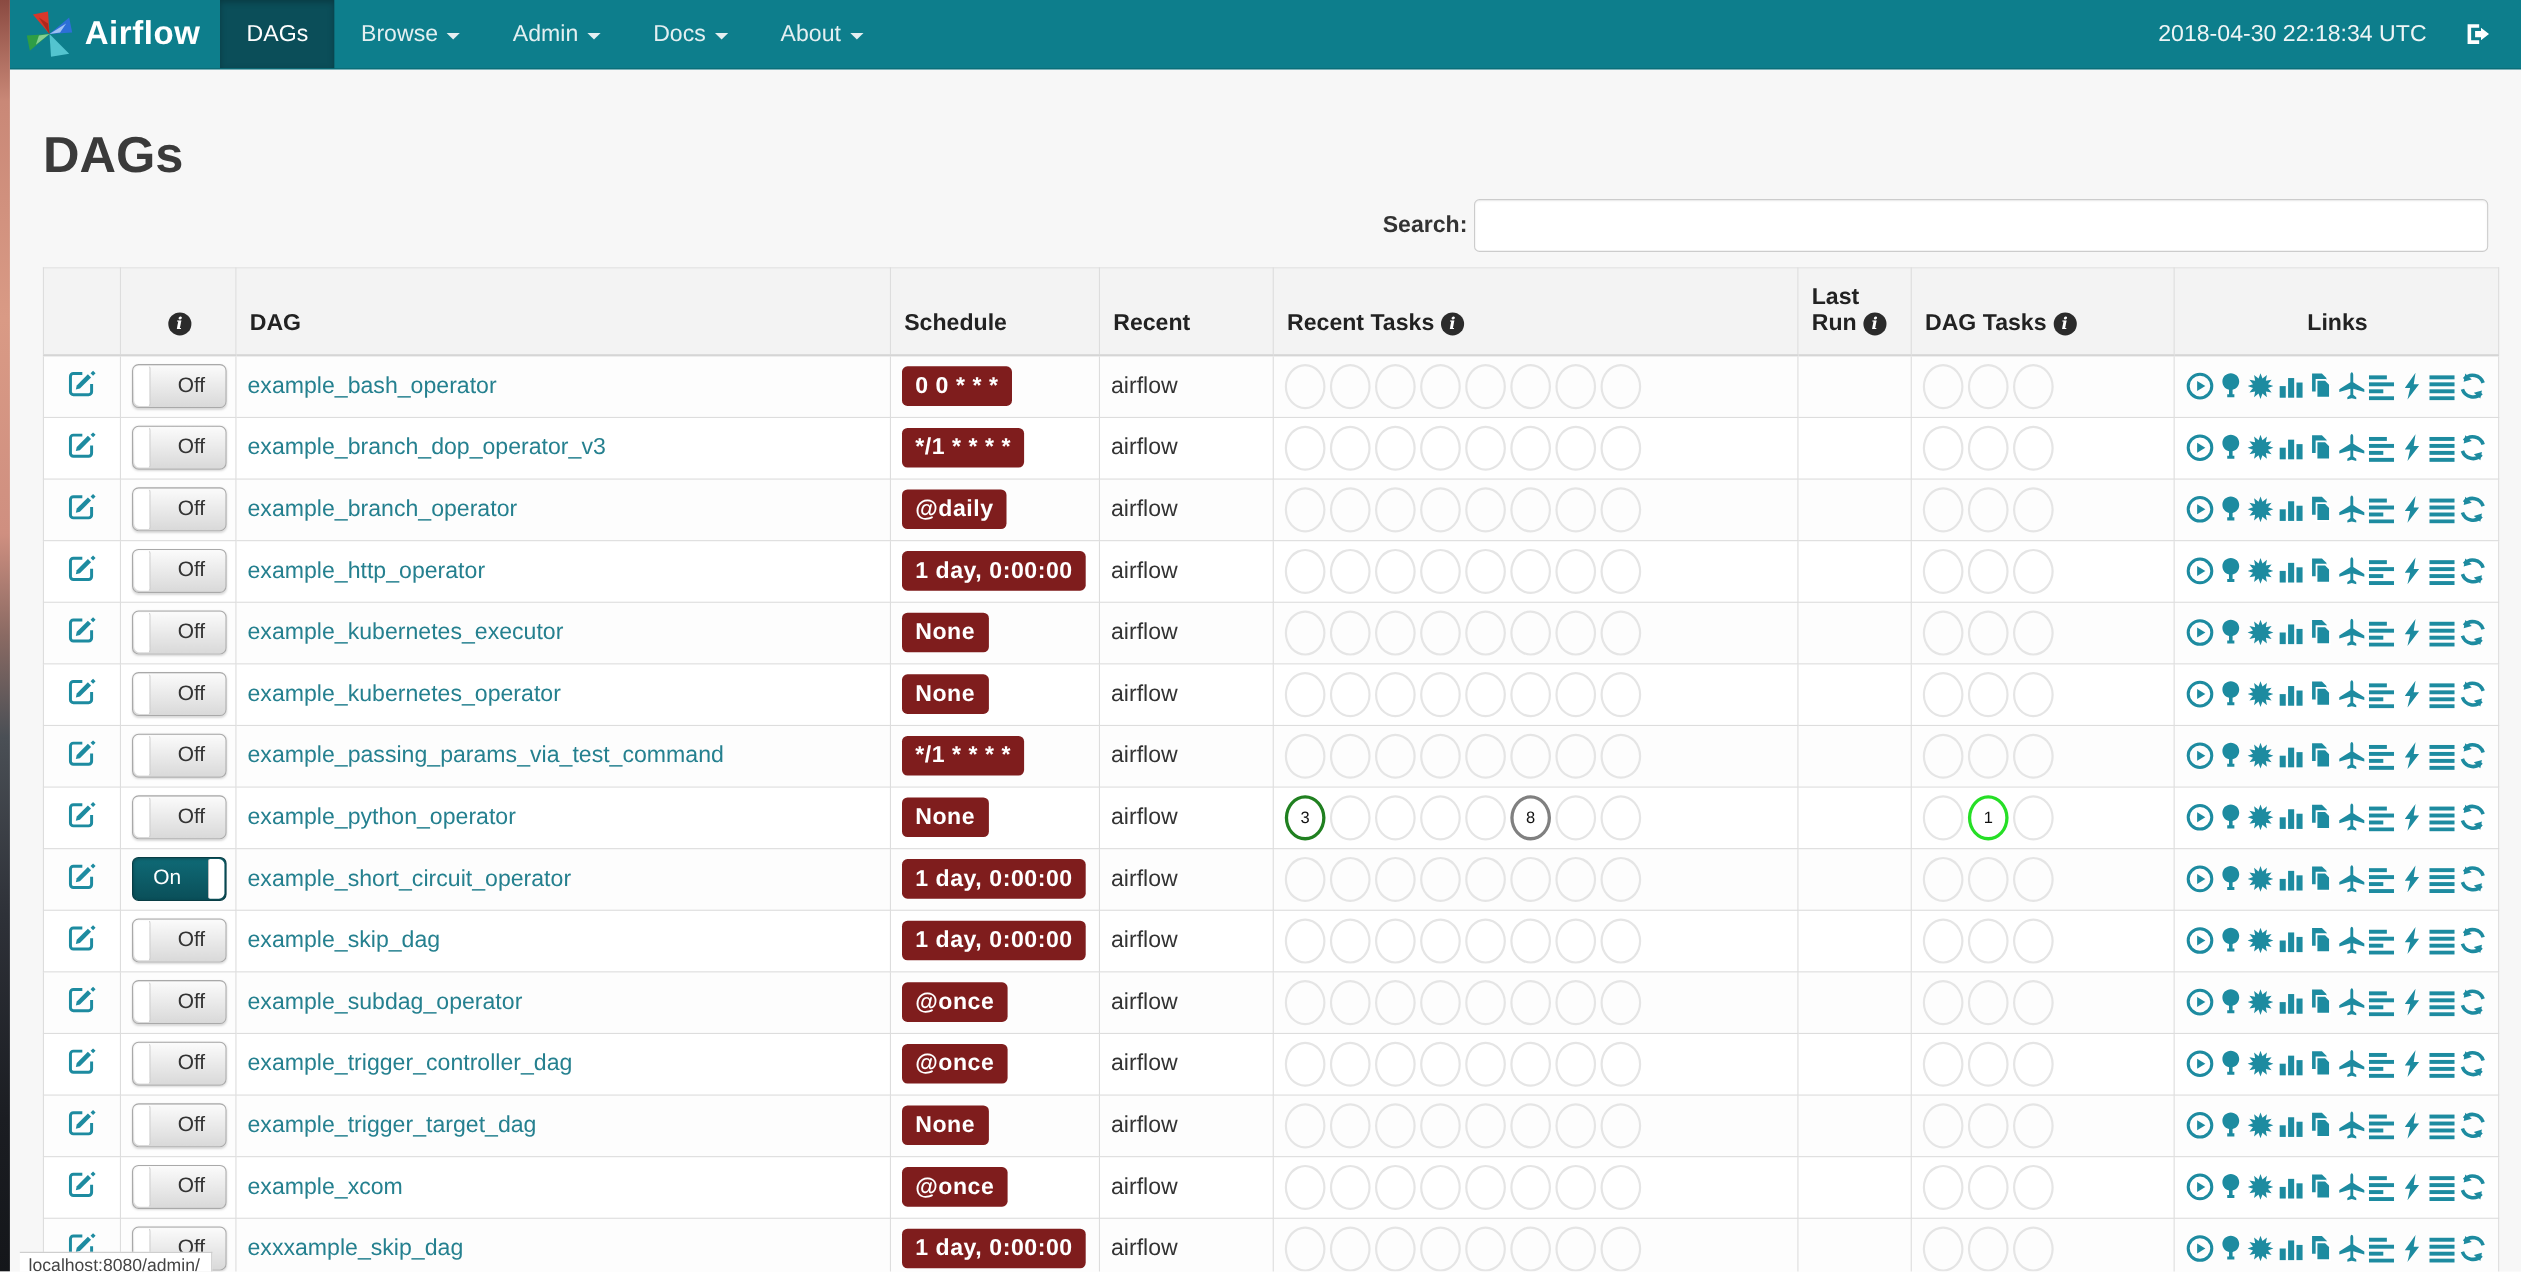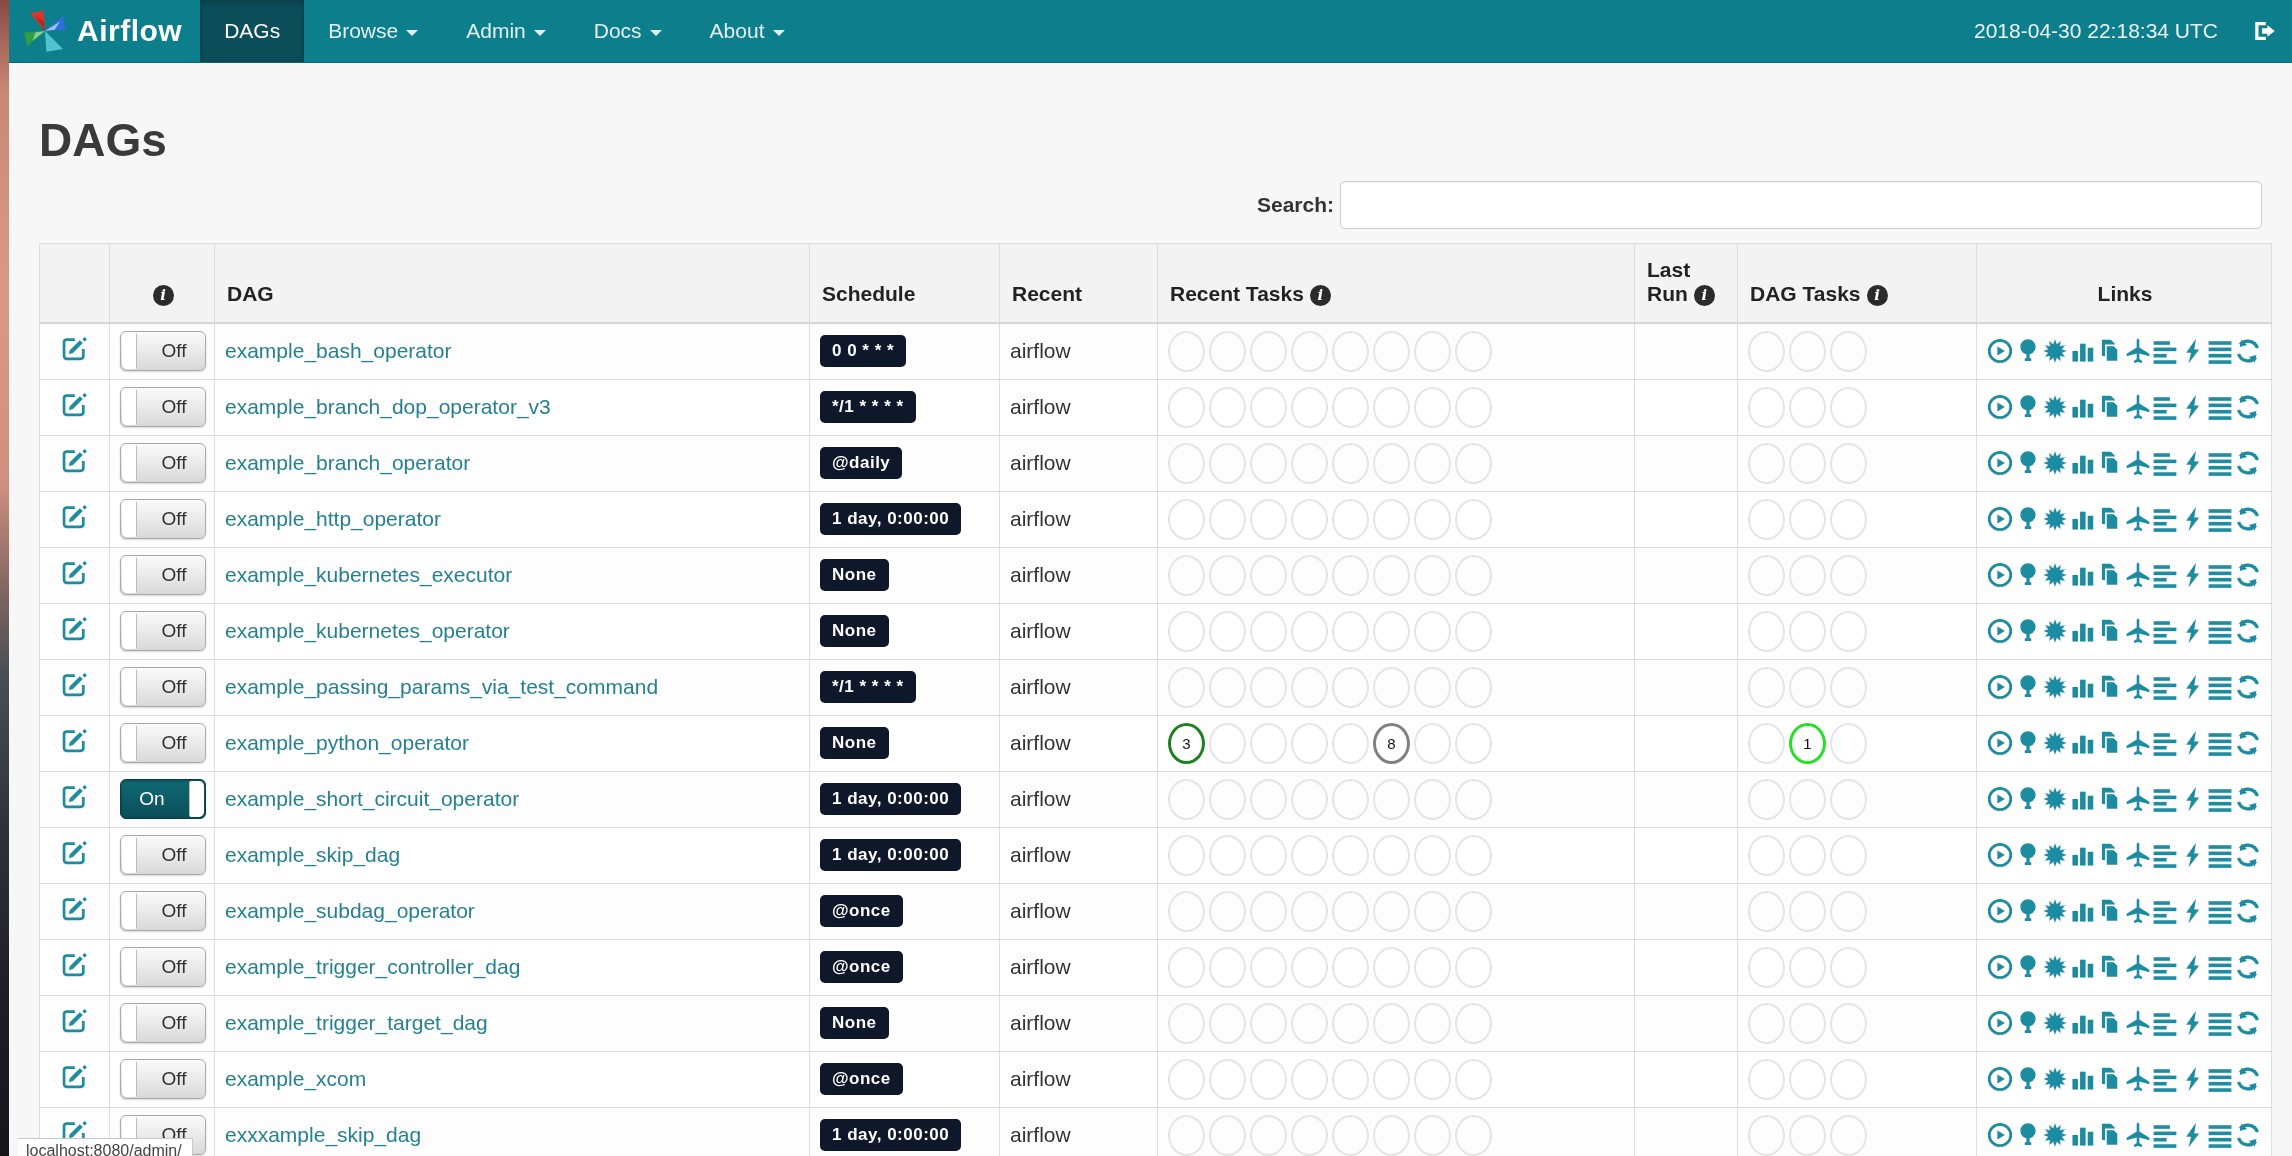--- a/index.html
+++ b/index.html
@@ -31,21 +31,21 @@
   .nav-item {
     display:flex; align-items:center; gap:8px; padding:0 24px;
     color:#e3eff1; font-size:21px; cursor:pointer;
   }
   .nav-item.active { background:#0b4e59; color:#fff; box-shadow:inset 0 2px 6px rgba(0,0,0,.25); }
   .caret {
     display:inline-block; width:0; height:0; margin-top:3px;
     border-left:6px solid transparent; border-right:6px solid transparent;
     border-top:6px solid currentColor;
   }
-  .nav-right { margin-left:auto; display:flex; align-items:center; gap:34px; padding-right:14px; }
+  .nav-right { margin-left:auto; display:flex; align-items:center; gap:34px; padding-right:26px; }
   .clock { color:#eef5f6; font-size:21px; }
   .logout { width:26px; height:26px; color:#fff; cursor:pointer; }
   .logout svg { width:100%; height:100%; }
 
   
   .content { padding:0 30px; }
   h1.page-title { margin:50px 0 0 0; font-size:46px; font-weight:600; color:#3a3a3a; }
   .search-row { display:flex; justify-content:flex-end; align-items:center; gap:6px; margin:14px 0 14px 0; }
   .search-label { font-size:21px; font-weight:bold; color:#333; }
   .search-input {
@@ -93,21 +93,21 @@
   }
   .toggle.on .knob {
     position:absolute; right:1px; top:1px; bottom:1px; width:15px;
     background:#fff; border-left:1px solid #bbb; border-radius:2px 5px 5px 2px;
   }
   .toggle.on .toggle-label { position:absolute; left:0; right:22px; top:0; bottom:0; display:flex; align-items:center; justify-content:center; }
 
   .dag-link { color:#25808f; text-decoration:none; font-size:21px; cursor:pointer; }
 
   .badge {
-    display:inline-block; background:#0f172a; color:#fff; font-size:17px; font-weight:bold;
+    display:inline-block; background:#7f1d1d; color:#fff; font-size:21px; font-weight:bold;
     padding:6px 12px; border-radius:5px; letter-spacing:.5px; white-space:nowrap;
   }
 
   .circles { display:flex; align-items:center; gap:4px; }
   .circle {
     width:37px; height:41px; border-radius:50%;
     border:2px solid #e5e5e5; flex:0 0 auto;
     display:flex; align-items:center; justify-content:center;
     font-size:15px; color:#111; background:transparent;
   }

